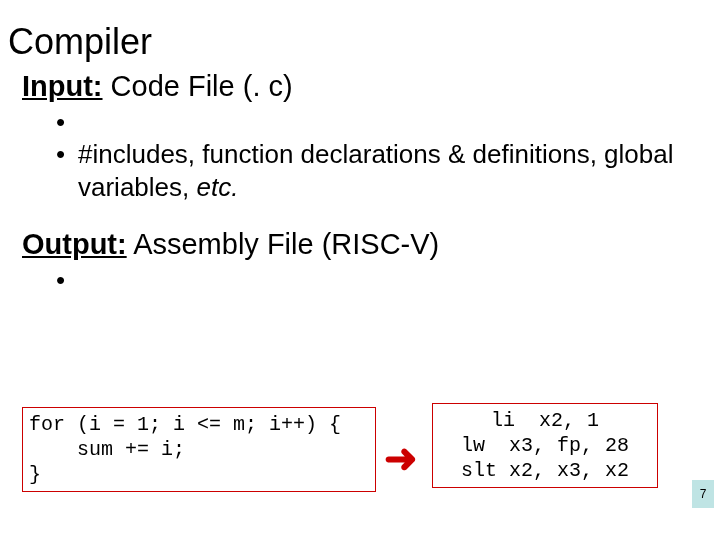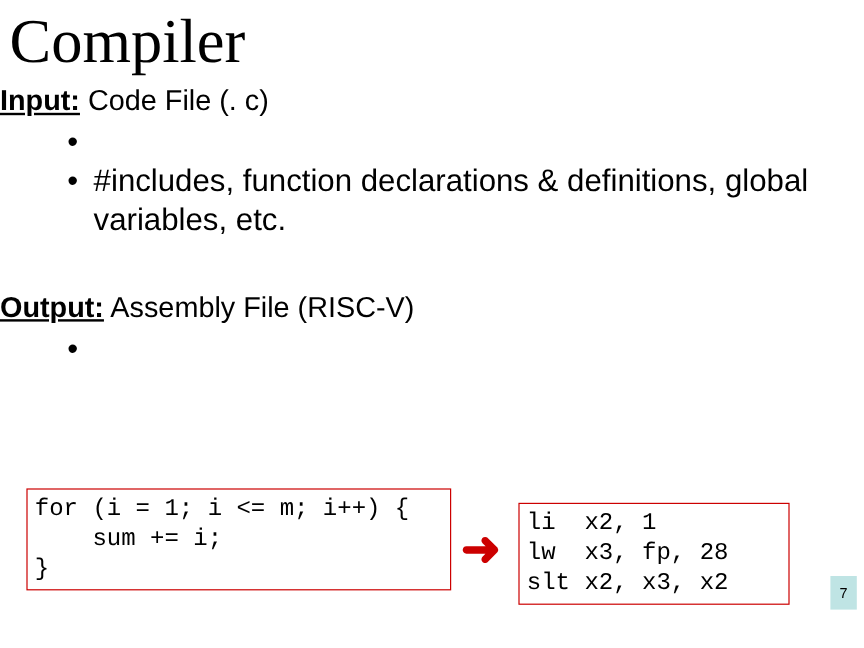--- a/index.html
+++ b/index.html
@@ -7,36 +7,36 @@
     padding:0;
     width:720px;
     height:540px;
     font-family:Arial,Helvetica,sans-serif;
     color:#000;
     background:#fff;
     position:relative;
     overflow:hidden;
   }
   .title{
-    font-size:52px;
-    padding:6px 8px 0 8px;
+    font-size:36px;
+    padding:21px 8px 0 8px;
     color:#000;
-    font-family:Liberation Serif, serif;
   }
   .section-head{
-    font-size:24px;
+    font-size:29px;
+    padding-left:22px;
     margin-top:6px;
     line-height:1.2;
   }
   .output-head{
-    margin-top:44px;
+    margin-top:24px;
   }
   .bold{font-weight:bold;}
   .u{text-decoration:underline;}
-  .ital{}
+  .ital{font-style:italic;}
   .bullets{
     font-size:26px;
     padding-left:56px;
     margin-top:2px;
     line-height:1.25;
   }
   .bullet-row{
     display:flex;
     align-items:flex-start;
   }
@@ -53,22 +53,23 @@
     white-space:pre;
     position:absolute;
   }
   .code-left{
     left:22px;
     bottom:48px;
     width:340px;
   }
   .code-right{
     left:432px;
-    bottom:36px;
+    bottom:52px;
     width:212px;
+    text-align:center;
   }
   .arrow{
     position:absolute;
     left:384px;
     bottom:62px;
     color:#cc0000;
     font-size:40px;
     font-weight:bold;
     line-height:1;
   }

